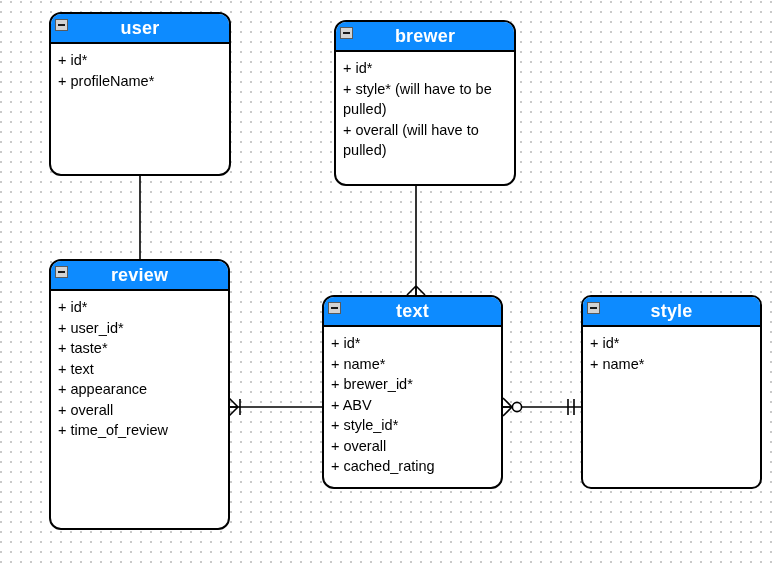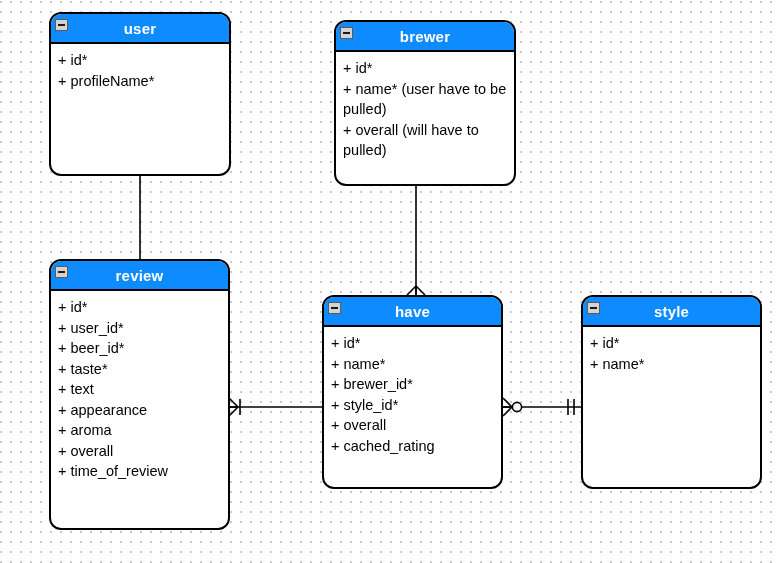--- a/index.html
+++ b/index.html
@@ -33,21 +33,21 @@
     position: relative;
     height: 28px;
     background: #0d8bff;
     border-bottom: 2.5px solid #000000;
     display: flex;
     align-items: center;
     justify-content: center;
   }
   .entity-title {
     color: #ffffff;
-    font-size: 15px;
+    font-size: 18px;
     font-weight: bold;
     letter-spacing: 0.2px;
     line-height: 1;
   }
   .collapse-icon {
     position: absolute;
     left: 4px;
     top: 5px;
     width: 13px;
     height: 12px;
@@ -142,59 +142,58 @@
     </div>
   </div>
 
   <div class="entity" style="left:334px; top:20px; width:182px; height:166px;">
     <div class="entity-header">
       <span class="collapse-icon"></span>
       <span class="entity-title">brewer</span>
     </div>
     <div class="entity-body">
       <div class="attr">+ id*</div>
-      <div class="attr">+ name* (user have to be pulled)</div>
+      <div class="attr">+ style* (will have to be pulled)</div>
       <div class="attr">+ overall (will have to pulled)</div>
     </div>
   </div>
 
   <div class="entity" style="left:49px; top:259px; width:181px; height:271px;">
     <div class="entity-header">
       <span class="collapse-icon"></span>
       <span class="entity-title">review</span>
     </div>
     <div class="entity-body">
       <div class="attr">+ id*</div>
       <div class="attr">+ user_id*</div>
-      <div class="attr">+ beer_id*</div>
       <div class="attr">+ taste*</div>
       <div class="attr">+ text</div>
       <div class="attr">+ appearance</div>
-      <div class="attr">+ aroma</div>
       <div class="attr">+ overall</div>
       <div class="attr">+ time_of_review</div>
     </div>
   </div>
 
   <div class="entity" style="left:322px; top:295px; width:181px; height:194px;">
     <div class="entity-header">
       <span class="collapse-icon"></span>
-      <span class="entity-title">have</span>
+      <span class="entity-title">text</span>
     </div>
     <div class="entity-body">
       <div class="attr">+ id*</div>
       <div class="attr">+ name*</div>
       <div class="attr">+ brewer_id*</div>
+      <div class="attr">+ ABV</div>
       <div class="attr">+ style_id*</div>
       <div class="attr">+ overall</div>
       <div class="attr">+ cached_rating</div>
     </div>
   </div>
 
-  <div class="entity" style="left:581px; top:295px; width:181px; height:194px;">
+  <div class="entity" style="left:581px; top:295px; width:181px; height:194px;border-radius:10px;">
     <div class="entity-header">
       <span class="collapse-icon"></span>
       <span class="entity-title">style</span>
     </div>
     <div class="entity-body">
       <div class="attr">+ id*</div>
       <div class="attr">+ name*</div>
     </div>
   </div>
 

